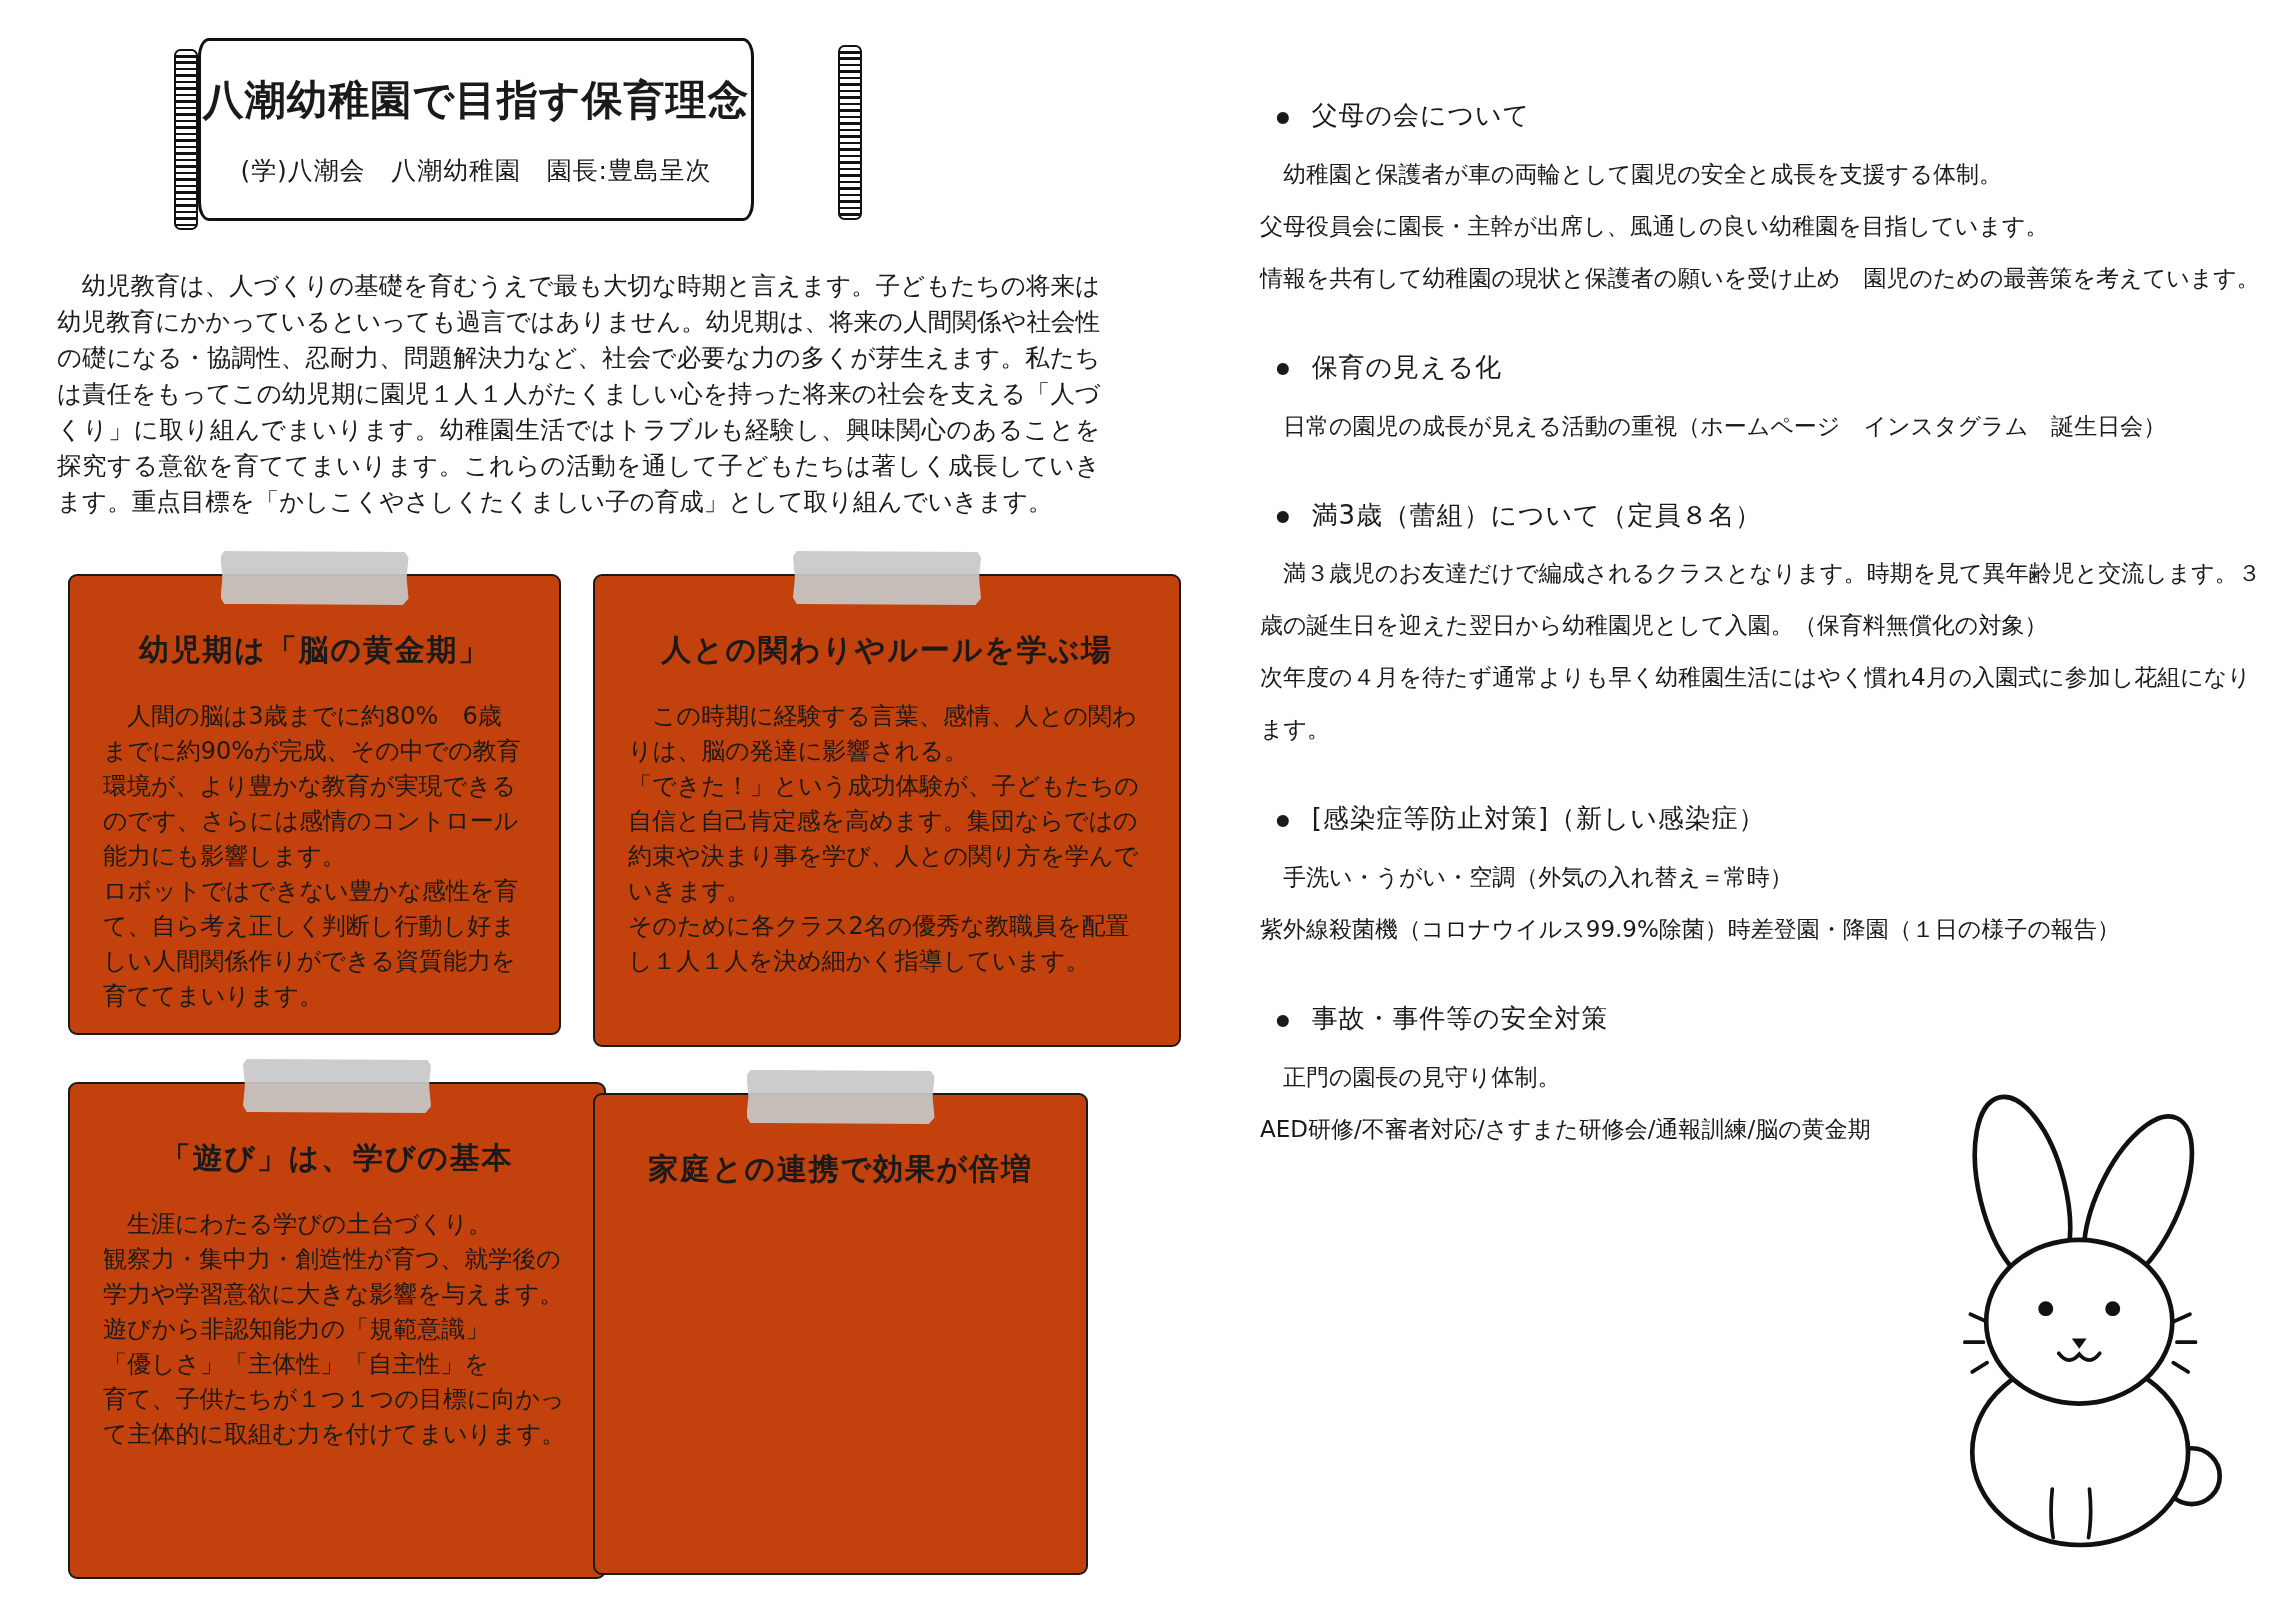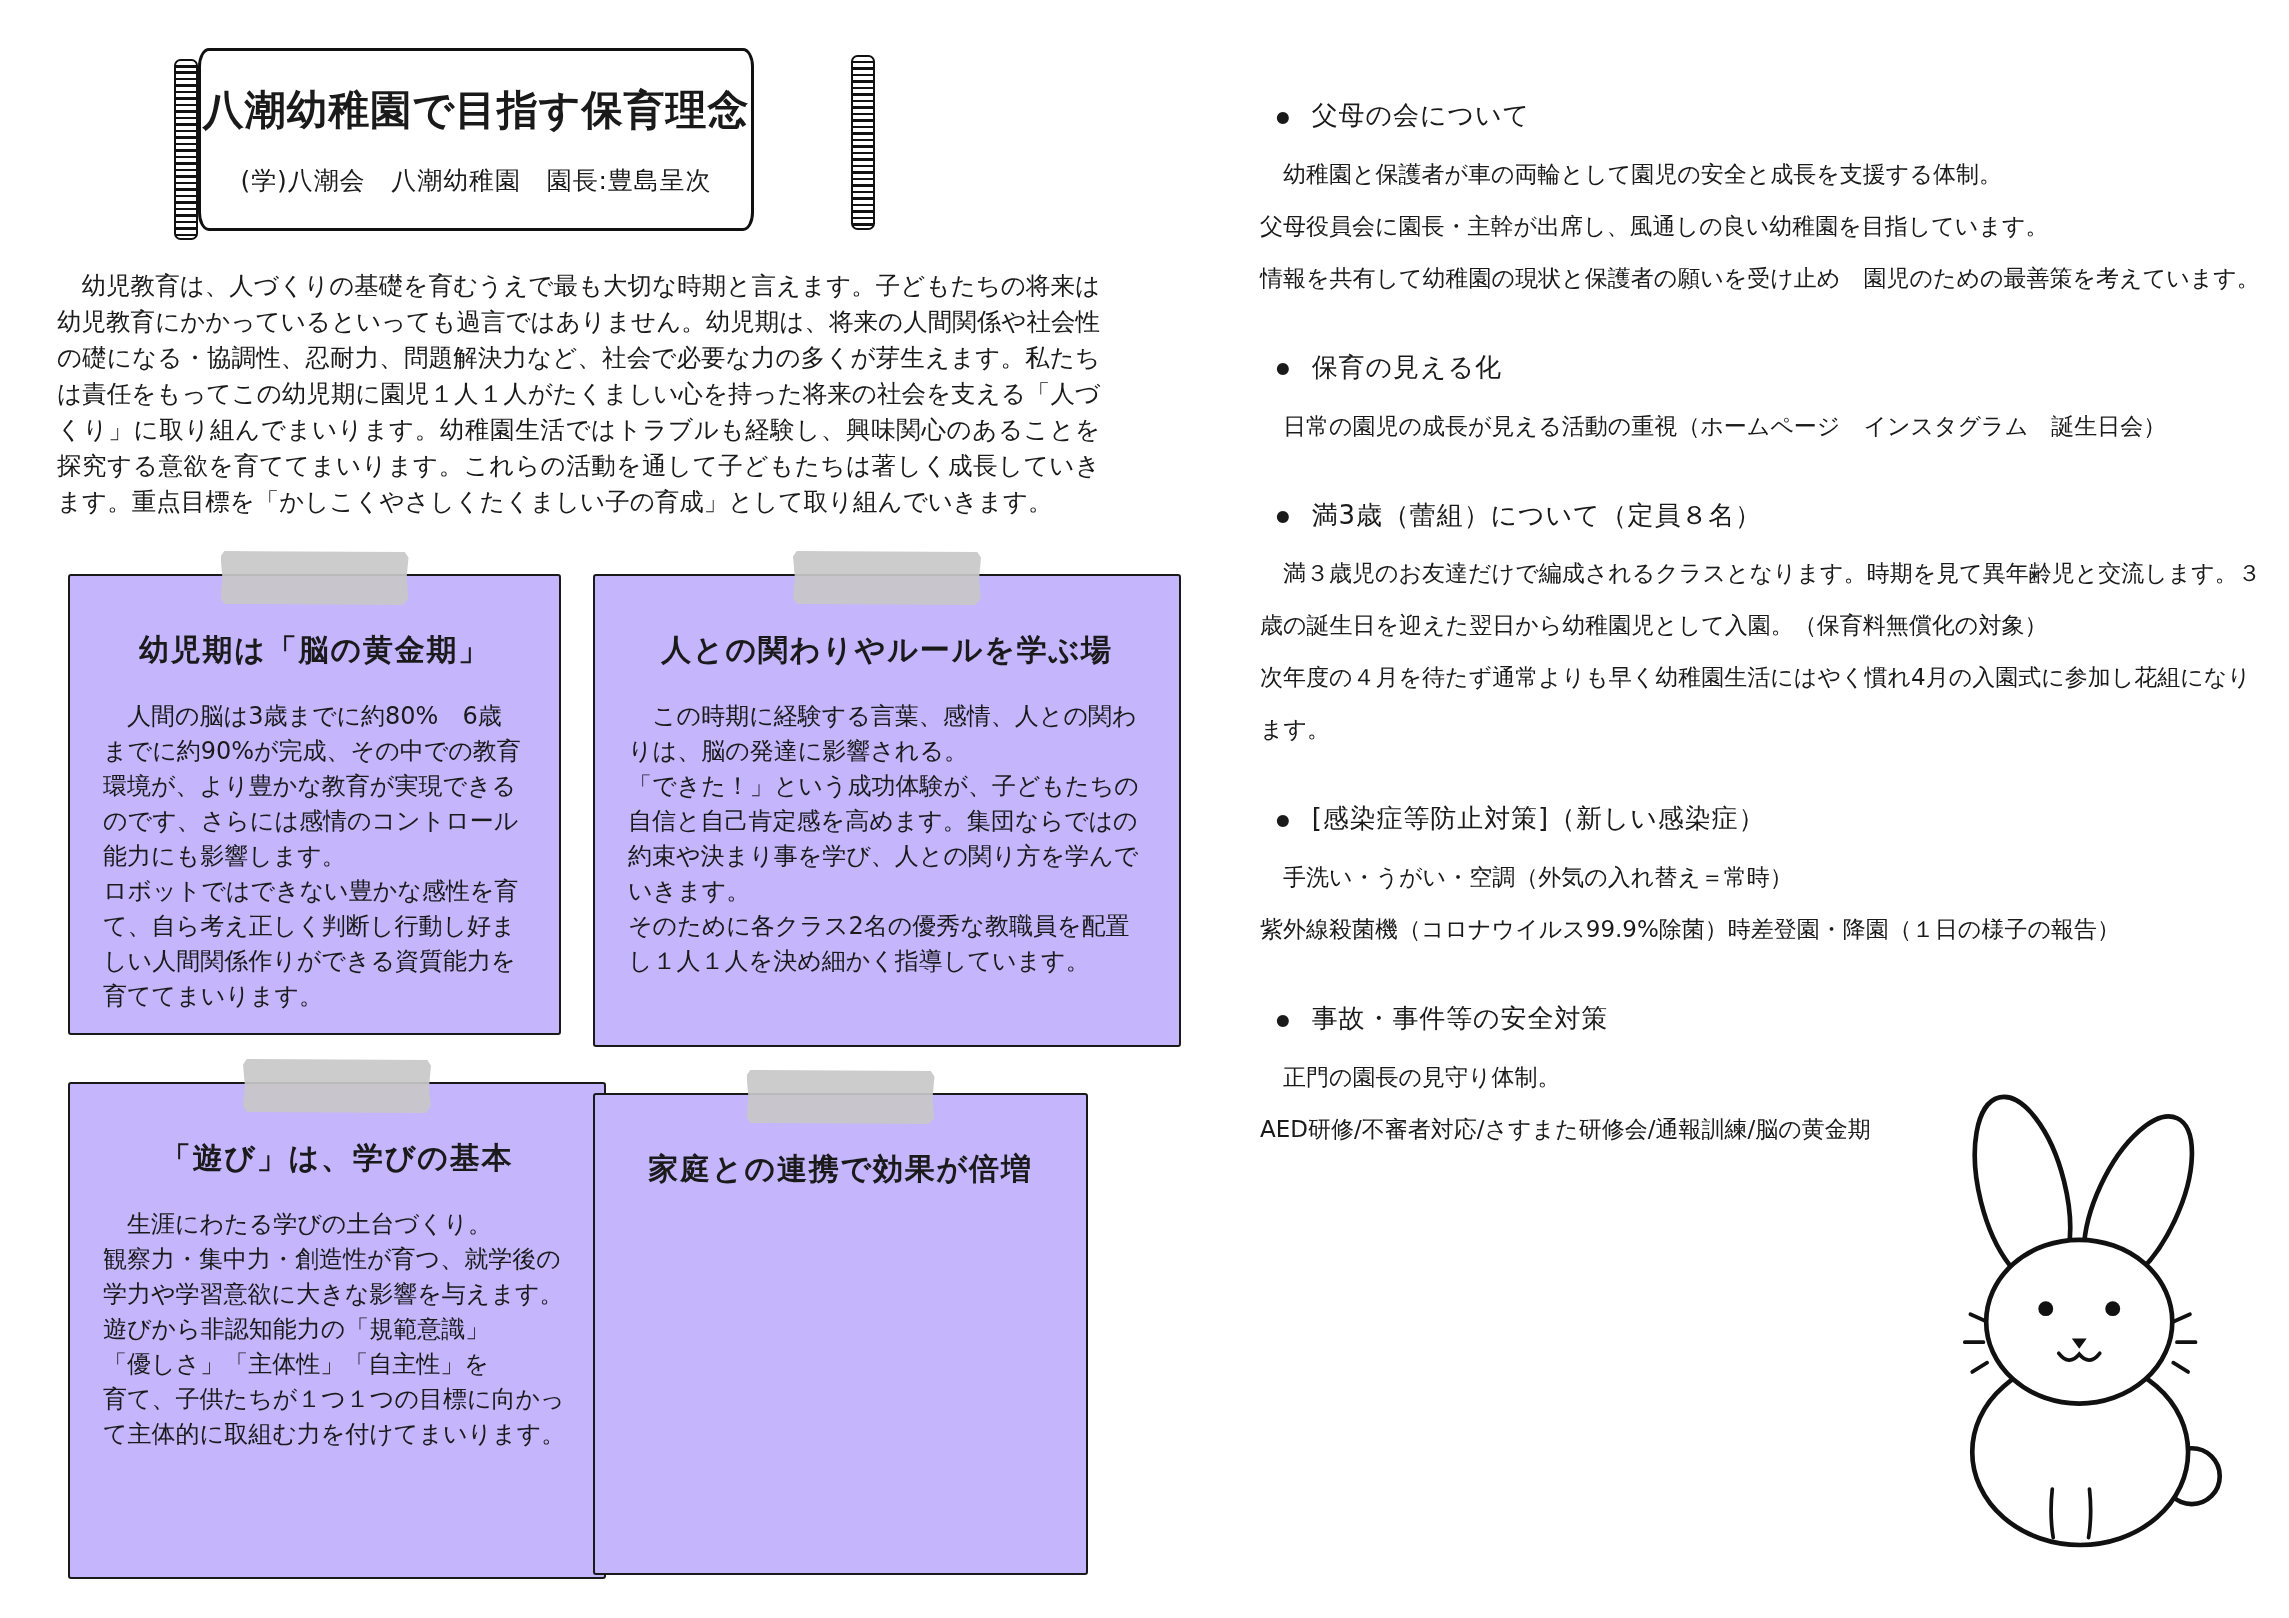--- a/index.html
+++ b/index.html
@@ -4,21 +4,21 @@
 <style>
   html,body { margin:0; padding:0; background:#ffffff; }
   #page {
     position:relative; width:2290px; height:1619px; background:#ffffff;
     color:#1a1a1a; font-family:"DejaVu Sans","Liberation Sans",sans-serif;
     overflow:hidden;
   }
   .pre { white-space:pre-wrap; }
 
   
-  .banner { position:absolute; left:174px; top:48px; width:688px; height:192px;padding-left:13px; }
+  .banner { position:absolute; left:174px; top:38px; width:688px; height:192px; }
   .banner-body {
     position:absolute; left:24px; top:0; width:556px; height:183px;
     border:3.7px solid #111; border-radius:11px/18.5px; background:#fff;
     display:flex; flex-direction:column; align-items:center; justify-content:center;
     box-sizing:border-box;
   }
   .roll {
     position:absolute; width:24px; border:2.8px solid #111; box-sizing:border-box;
     background:repeating-linear-gradient(to bottom,#ffffff 0 3.7px,#111 3.7px 6.5px);
     border-radius:6.5px;
@@ -29,22 +29,22 @@
   .banner-subtitle { font-size:25px; margin-top:26px; letter-spacing:0.9px; }
 
   
   .intro {
     position:absolute; left:57px; top:268px; width:1043px;
     font-size:24.5px; line-height:36px; text-align:justify;
   }
 
   
   .pbox {
-    position:absolute; border:2.8px solid #1a1a1a; border-radius:3px;
-    background:#c4b5fd; padding:54px 33px 18.5px; box-sizing:border-box;
+    position:absolute; border:2.8px solid #1a1a1a; border-radius:9px;
+    background:#c2410c; padding:54px 33px 18.5px; box-sizing:border-box;
   }
   #box1 { left:68px;  top:574px;  width:493px; height:461px; }
   #box2 { left:593px; top:574px;  width:588px; height:473px; }
   #box3 { left:68px;  top:1082px; width:538px; height:497px; }
   #box4 { left:593px; top:1093px; width:495px; height:482px; }
   .tape {
     position:absolute; top:-25px; left:50%; transform:translateX(-50%);
     width:188px; height:54px; background:#c8c8c8; opacity:.92;
     clip-path:polygon(0 10%,2% 0,98% 2%,100% 12%,99% 50%,100% 88%,97% 100%,2% 98%,0 86%,1% 50%);
   }

